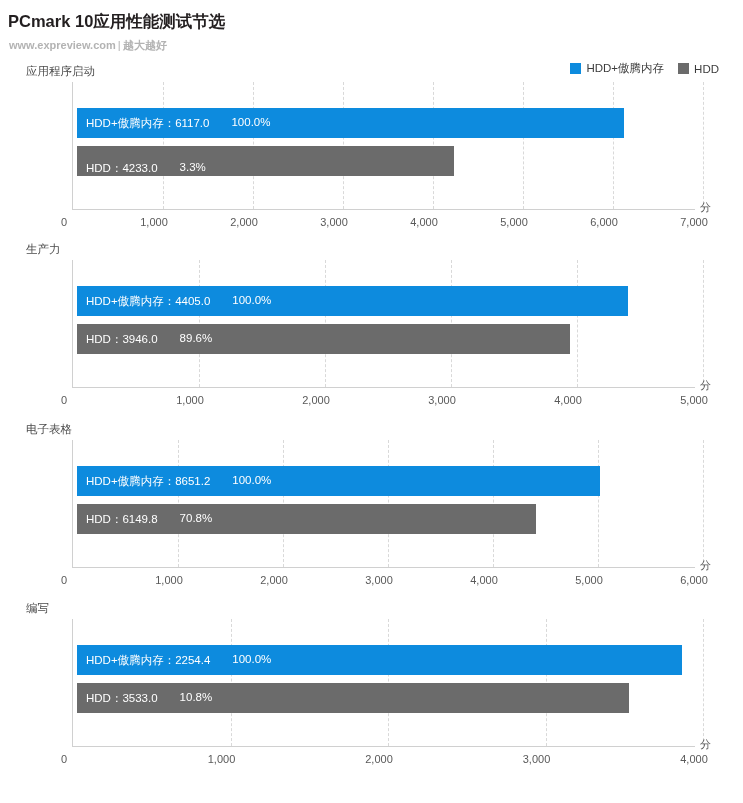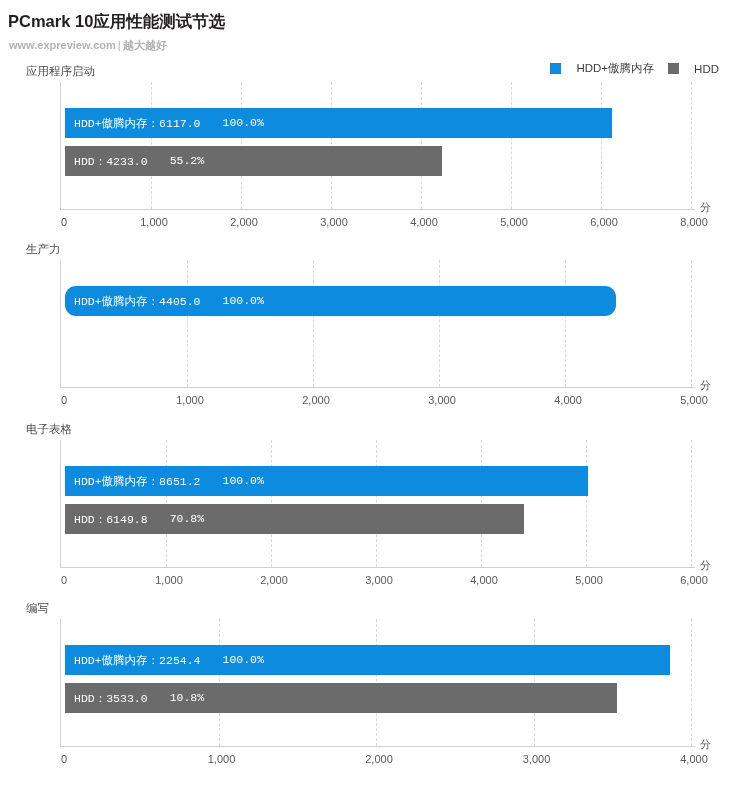--- a/index.html
+++ b/index.html
@@ -36,41 +36,40 @@
 
   .legend {
     position: absolute;
     right: 24px; top: 61px;
     display: flex;
     align-items: center;
     gap: 14px;
     font-size: 11.5px;
     color: #3c3c3c;
   }
-  .legend .item { display: flex; align-items: center; gap: 15px; white-space: nowrap; }
+  .legend .item { display: flex; align-items: center; gap: 5px; white-space: nowrap; }
   .legend .swatch { width: 11px; height: 11px; display: inline-block; }
 
   .panel { position: absolute; left: 0; width: 743px; }
   .panel-label {
     position: absolute;
     left: 26px; top: 0;
     font-size: 11.5px;
     color: #4c4c4c;
     white-space: nowrap;
   }
 
   .plot {
     position: absolute;
-    left: 60px;
+    left: 72px;
     top: 18px;
     right: 48px;
     height: 128px;
     border-left: 1px solid #d0d0d0;
     border-bottom: 1px solid #d0d0d0;
-    font-family: Liberation Mono, monospace;
   }
   .gridline {
     position: absolute;
     top: 0; bottom: 0;
     width: 1px;
     border-left: 1px dashed #d9d9d9;
   }
 
   .bar {
     position: absolute;
@@ -139,52 +138,58 @@
         <div class="gridline" style="left: 360px;"></div>
         <div class="gridline" style="left: 450px;"></div>
         <div class="gridline" style="left: 540px;"></div>
         <div class="gridline" style="left: 630px;"></div>
         <div class="bar blue" style="left: 4px; top: 26px; width: 546.53px;">
           <div class="bar-text">
             <span>HDD+傲腾内存：6117.0</span>
             <span>100.0%</span>
           </div>
         </div>
-        <div class="bar gray" style="left: 4px; top: 64px; width: 376.97px;">
+        <div class="bar gray" style="left: 4px; top: 64px; width: 376.97px; align-items: flex-end;">
           <div class="bar-text">
             <span>HDD：4233.0</span>
-            <span>55.2%</span>
+            <span>3.3%</span>
           </div>
         </div>
       </div>
     <div class="axis-labels" id="axis-0" style="top:152px;">
         <div class="tick-label" style="left: 0px;">0</div>
         <div class="tick-label" style="left: 90px;">1,000</div>
         <div class="tick-label" style="left: 180px;">2,000</div>
         <div class="tick-label" style="left: 270px;">3,000</div>
         <div class="tick-label" style="left: 360px;">4,000</div>
         <div class="tick-label" style="left: 450px;">5,000</div>
         <div class="tick-label" style="left: 540px;">6,000</div>
-        <div class="tick-label" style="left: 630px;">8,000</div>
+        <div class="tick-label" style="left: 630px;">7,000</div>
         <div class="unit-label" style="left: 636px; top: -16px;">分</div>
       </div>
   </div>
 
   <div class="panel" id="panel-1" style="top:242px;">
     <div class="panel-label">生产力</div>
     <div class="plot" id="plot-1">
         <div class="gridline" style="left: 126px;"></div>
         <div class="gridline" style="left: 252px;"></div>
         <div class="gridline" style="left: 378px;"></div>
         <div class="gridline" style="left: 504px;"></div>
         <div class="gridline" style="left: 630px;"></div>
-        <div class="bar blue" style="left: 4px; top: 26px; width: 551.03px; border-radius: 11px;">
+        <div class="bar blue" style="left: 4px; top: 26px; width: 551.03px;">
           <div class="bar-text">
             <span>HDD+傲腾内存：4405.0</span>
             <span>100.0%</span>
+          </div>
+        </div>
+        <div class="bar gray" style="left: 4px; top: 64px; width: 493.196px;">
+          <div class="bar-text">
+            <span>HDD：3946.0</span>
+            <span>89.6%</span>
           </div>
         </div>
       </div>
     <div class="axis-labels" id="axis-1" style="top:152px;">
         <div class="tick-label" style="left: 0px;">0</div>
         <div class="tick-label" style="left: 126px;">1,000</div>
         <div class="tick-label" style="left: 252px;">2,000</div>
         <div class="tick-label" style="left: 378px;">3,000</div>
         <div class="tick-label" style="left: 504px;">4,000</div>
         <div class="tick-label" style="left: 630px;">5,000</div>

